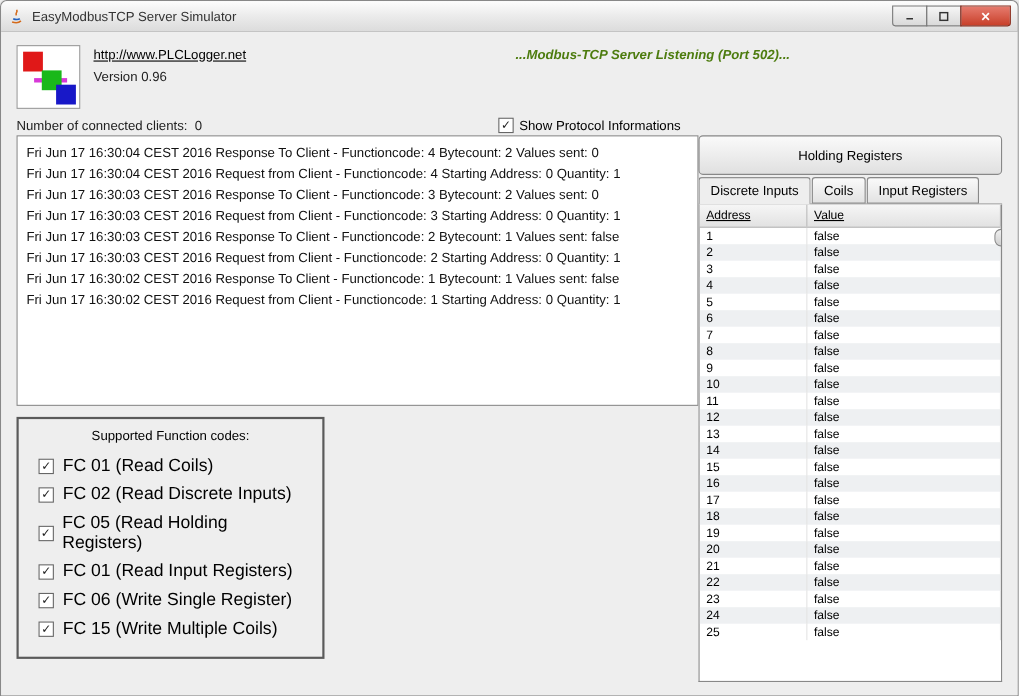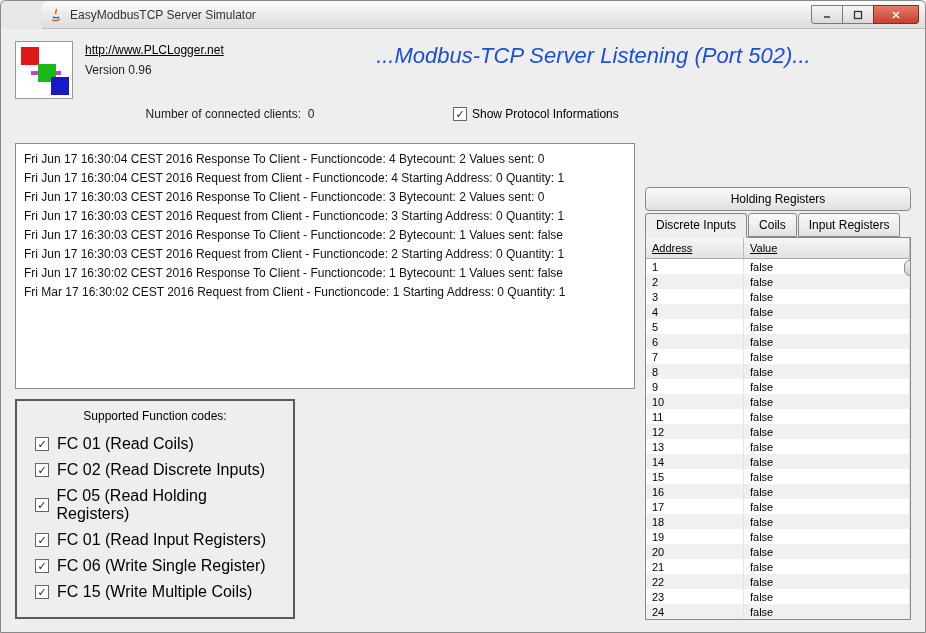--- a/index.html
+++ b/index.html
@@ -13,21 +13,20 @@
   box-shadow: 0 0 6px rgba(0,0,0,0.3);
   position: relative;
 }
 .titlebar {
   height: 28px;
   background: linear-gradient(to bottom, #fdfdfd 0%, #ebebeb 50%, #dcdcdc 100%);
   border-bottom: 1px solid #bbb;
   border-radius: 6px 6px 0 0;
   display: flex; align-items: center;
   padding: 0 6px;
-  margin-left: 41px;
 }
 .titlebar .java-icon { width: 16px; height: 16px; margin-right: 6px; }
 .titlebar .title { font-size: 12px; color: #333; flex: 1; }
 .winbtns { display: flex; gap: 0; }
 .winbtn {
   width: 32px; height: 19px;
   border: 1px solid #7a7a7a;
   background: linear-gradient(to bottom, #f6f6f6, #d9d9d9);
   display: flex; align-items: center; justify-content: center;
   font-size: 10px;
@@ -60,39 +59,39 @@
 .logo-box .r { width: 18px; height: 18px; background: #e01818; top: 5px; left: 5px; }
 .logo-box .g { width: 18px; height: 18px; background: #1ab81a; top: 22px; left: 22px; }
 .logo-box .b { width: 18px; height: 18px; background: #1818c8; bottom: 3px; right: 3px; }
 .logo-box .m { width: 30px; height: 4px; background: #d838d8; top: 29px; left: 15px; }
 .header-text { display: flex; flex-direction: column; gap: 6px; padding-top: 2px; }
 .link { color: #000000; text-decoration: underline; font-size: 12px; }
 .version { font-size: 12px; color: #222; }
 .listening {
   flex: 1;
   text-align: center;
-  font-weight: normal;
+  font-weight: bold;
   font-style: italic;
-  font-size: 22px;
-  color: #1d4ed8;
+  font-size: 12px;
+  color: #4d7c0f;
   align-self: flex-start;
   padding-top: 2px;
   padding-left: 40px;
 }
-.mid-row { display: flex; align-items: center; gap: 8px; margin-bottom: 22px; text-align: center; }
+.mid-row { display: flex; align-items: center; gap: 8px; margin-bottom: 2px; }
 .clients-label { font-size: 12px; color: #222; width: 430px; }
 .show-proto { display: flex; align-items: center; gap: 5px; font-size: 12px; }
 .chk {
   width: 14px; height: 14px; border: 1px solid #666;
   display: inline-flex; align-items: center; justify-content: center;
   background: #fff;
 }
 .chk.checked::after { content: "✓"; font-size: 11px; color: #222; line-height: 1; }
 
-.body-row { display: flex; gap: 10px; flex: 1; min-height: 0; }
+.body-row { display: flex; flex: 1; min-height: 0; }
 .left-col { width: 620px; display: flex; flex-direction: column; gap: 10px; }
 .log-box {
   background: #fff; border: 1px solid #8a8a8a;
   padding: 6px 8px;
   height: 246px;
   overflow: hidden;
   font-size: 12px;
   line-height: 19px;
   color: #111;
 }
@@ -100,22 +99,22 @@
   border: 2px solid #5a5a5a;
   padding: 8px 18px 12px 18px;
   width: 280px;
 }
 .fcodes-title { font-size: 12px; margin-bottom: 8px; text-align: center; }
 .fc-row { display: flex; align-items: center; gap: 8px; font-size: 16px; padding: 4px 0; }
 
 .right-col { flex: 1; display: flex; flex-direction: column; }
 .holdreg-btn {
   border: 1px solid #888; background: linear-gradient(to bottom, #fafafa, #e0e0e0);
-  border-radius: 4px; height: 24px; display: flex; align-items: center; justify-content: center;
-  font-size: 12px; margin-bottom: 2px; margin-top: 44px;
+  border-radius: 4px; height: 36px; display: flex; align-items: center; justify-content: center;
+  font-size: 12px; margin-bottom: 2px;
 }
 .tabs { display: flex; border-bottom: 1px solid #888; }
 .tab {
   border: 1px solid #888;
   background: linear-gradient(to bottom, #fafafa, #e2e2e2);
   padding: 4px 10px;
   font-size: 12px;
   border-radius: 3px 3px 0 0;
   margin-right: 1px;
   position: relative;
@@ -211,21 +210,21 @@
     <div class="body-row">
       <div class="left-col">
         <div class="log-box" id="log">
             <div>Fri Jun 17 16:30:04 CEST 2016 Response To Client - Functioncode: 4 Bytecount: 2 Values sent: 0</div>
             <div>Fri Jun 17 16:30:04 CEST 2016 Request from Client - Functioncode: 4 Starting Address: 0 Quantity: 1</div>
             <div>Fri Jun 17 16:30:03 CEST 2016 Response To Client - Functioncode: 3 Bytecount: 2 Values sent: 0</div>
             <div>Fri Jun 17 16:30:03 CEST 2016 Request from Client - Functioncode: 3 Starting Address: 0 Quantity: 1</div>
             <div>Fri Jun 17 16:30:03 CEST 2016 Response To Client - Functioncode: 2 Bytecount: 1 Values sent: false</div>
             <div>Fri Jun 17 16:30:03 CEST 2016 Request from Client - Functioncode: 2 Starting Address: 0 Quantity: 1</div>
             <div>Fri Jun 17 16:30:02 CEST 2016 Response To Client - Functioncode: 1 Bytecount: 1 Values sent: false</div>
-            <div>Fri Mar 17 16:30:02 CEST 2016 Request from Client - Functioncode: 1 Starting Address: 0 Quantity: 1</div>
+            <div>Fri Jun 17 16:30:02 CEST 2016 Request from Client - Functioncode: 1 Starting Address: 0 Quantity: 1</div>
           </div>
 
         <div class="fcodes-box">
           <div class="fcodes-title">Supported Function codes:</div>
           <div id="fclist">
               <div class="fc-row">
                 <span class="chk checked"></span>
                 <span>FC 01 (Read Coils)</span>
               </div>
               <div class="fc-row">

